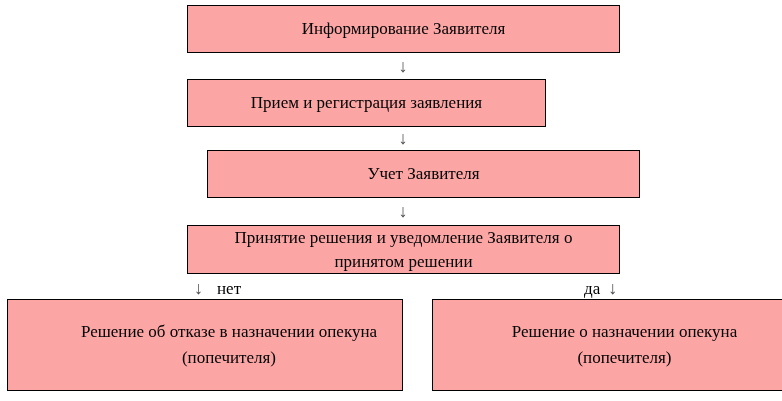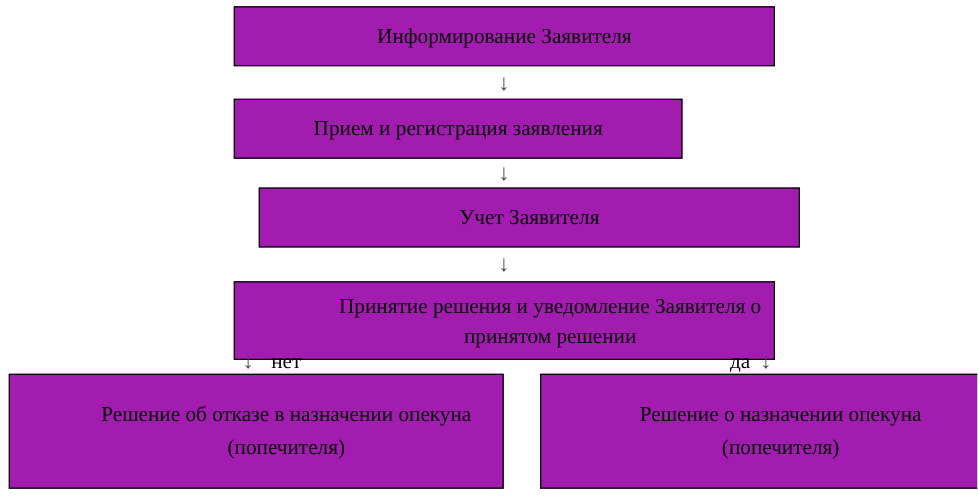--- a/index.html
+++ b/index.html
@@ -13,37 +13,37 @@
     height: 401px;
     background: #ffffff;
     font-family: "Liberation Serif", "DejaVu Serif", serif;
     color: #000000;
     overflow: hidden;
   }
   .node {
     position: absolute;
     box-sizing: border-box;
     border: 1px solid #000000;
-    background: #a21caf;
+    background: #fca5a5;
     display: flex;
     align-items: center;
     justify-content: center;
     text-align: center;
   }
   .node-label {
     font-size: 17px;
     line-height: 24px;
     white-space: pre-line;
     padding: 0 10px;
   }
   
   .node-1 { left: 187px; top: 5px;   width: 433px; height: 48px; }
   .node-2 { left: 187px; top: 79px;  width: 359px; height: 48px; }
   .node-3 { left: 187px; top: 150px; width: 433px; height: 48px; margin-left: 20px; }
-  .node-4 { left: 187px; top: 225px; width: 433px; height: 63px; justify-content: flex-end; }
+  .node-4 { left: 187px; top: 225px; width: 433px; height: 49px; }
   
   .node-5 { left: 7px;   top: 299px; width: 396px; height: 92px; padding-left: 48px; }
   .node-6 { left: 432px; top: 299px; width: 385px; height: 92px; }
   .node-5 .node-label, .node-6 .node-label { line-height: 26px; }
 
   .varrow {
     position: absolute;
     width: 20px;
     display: flex;
     align-items: center;

